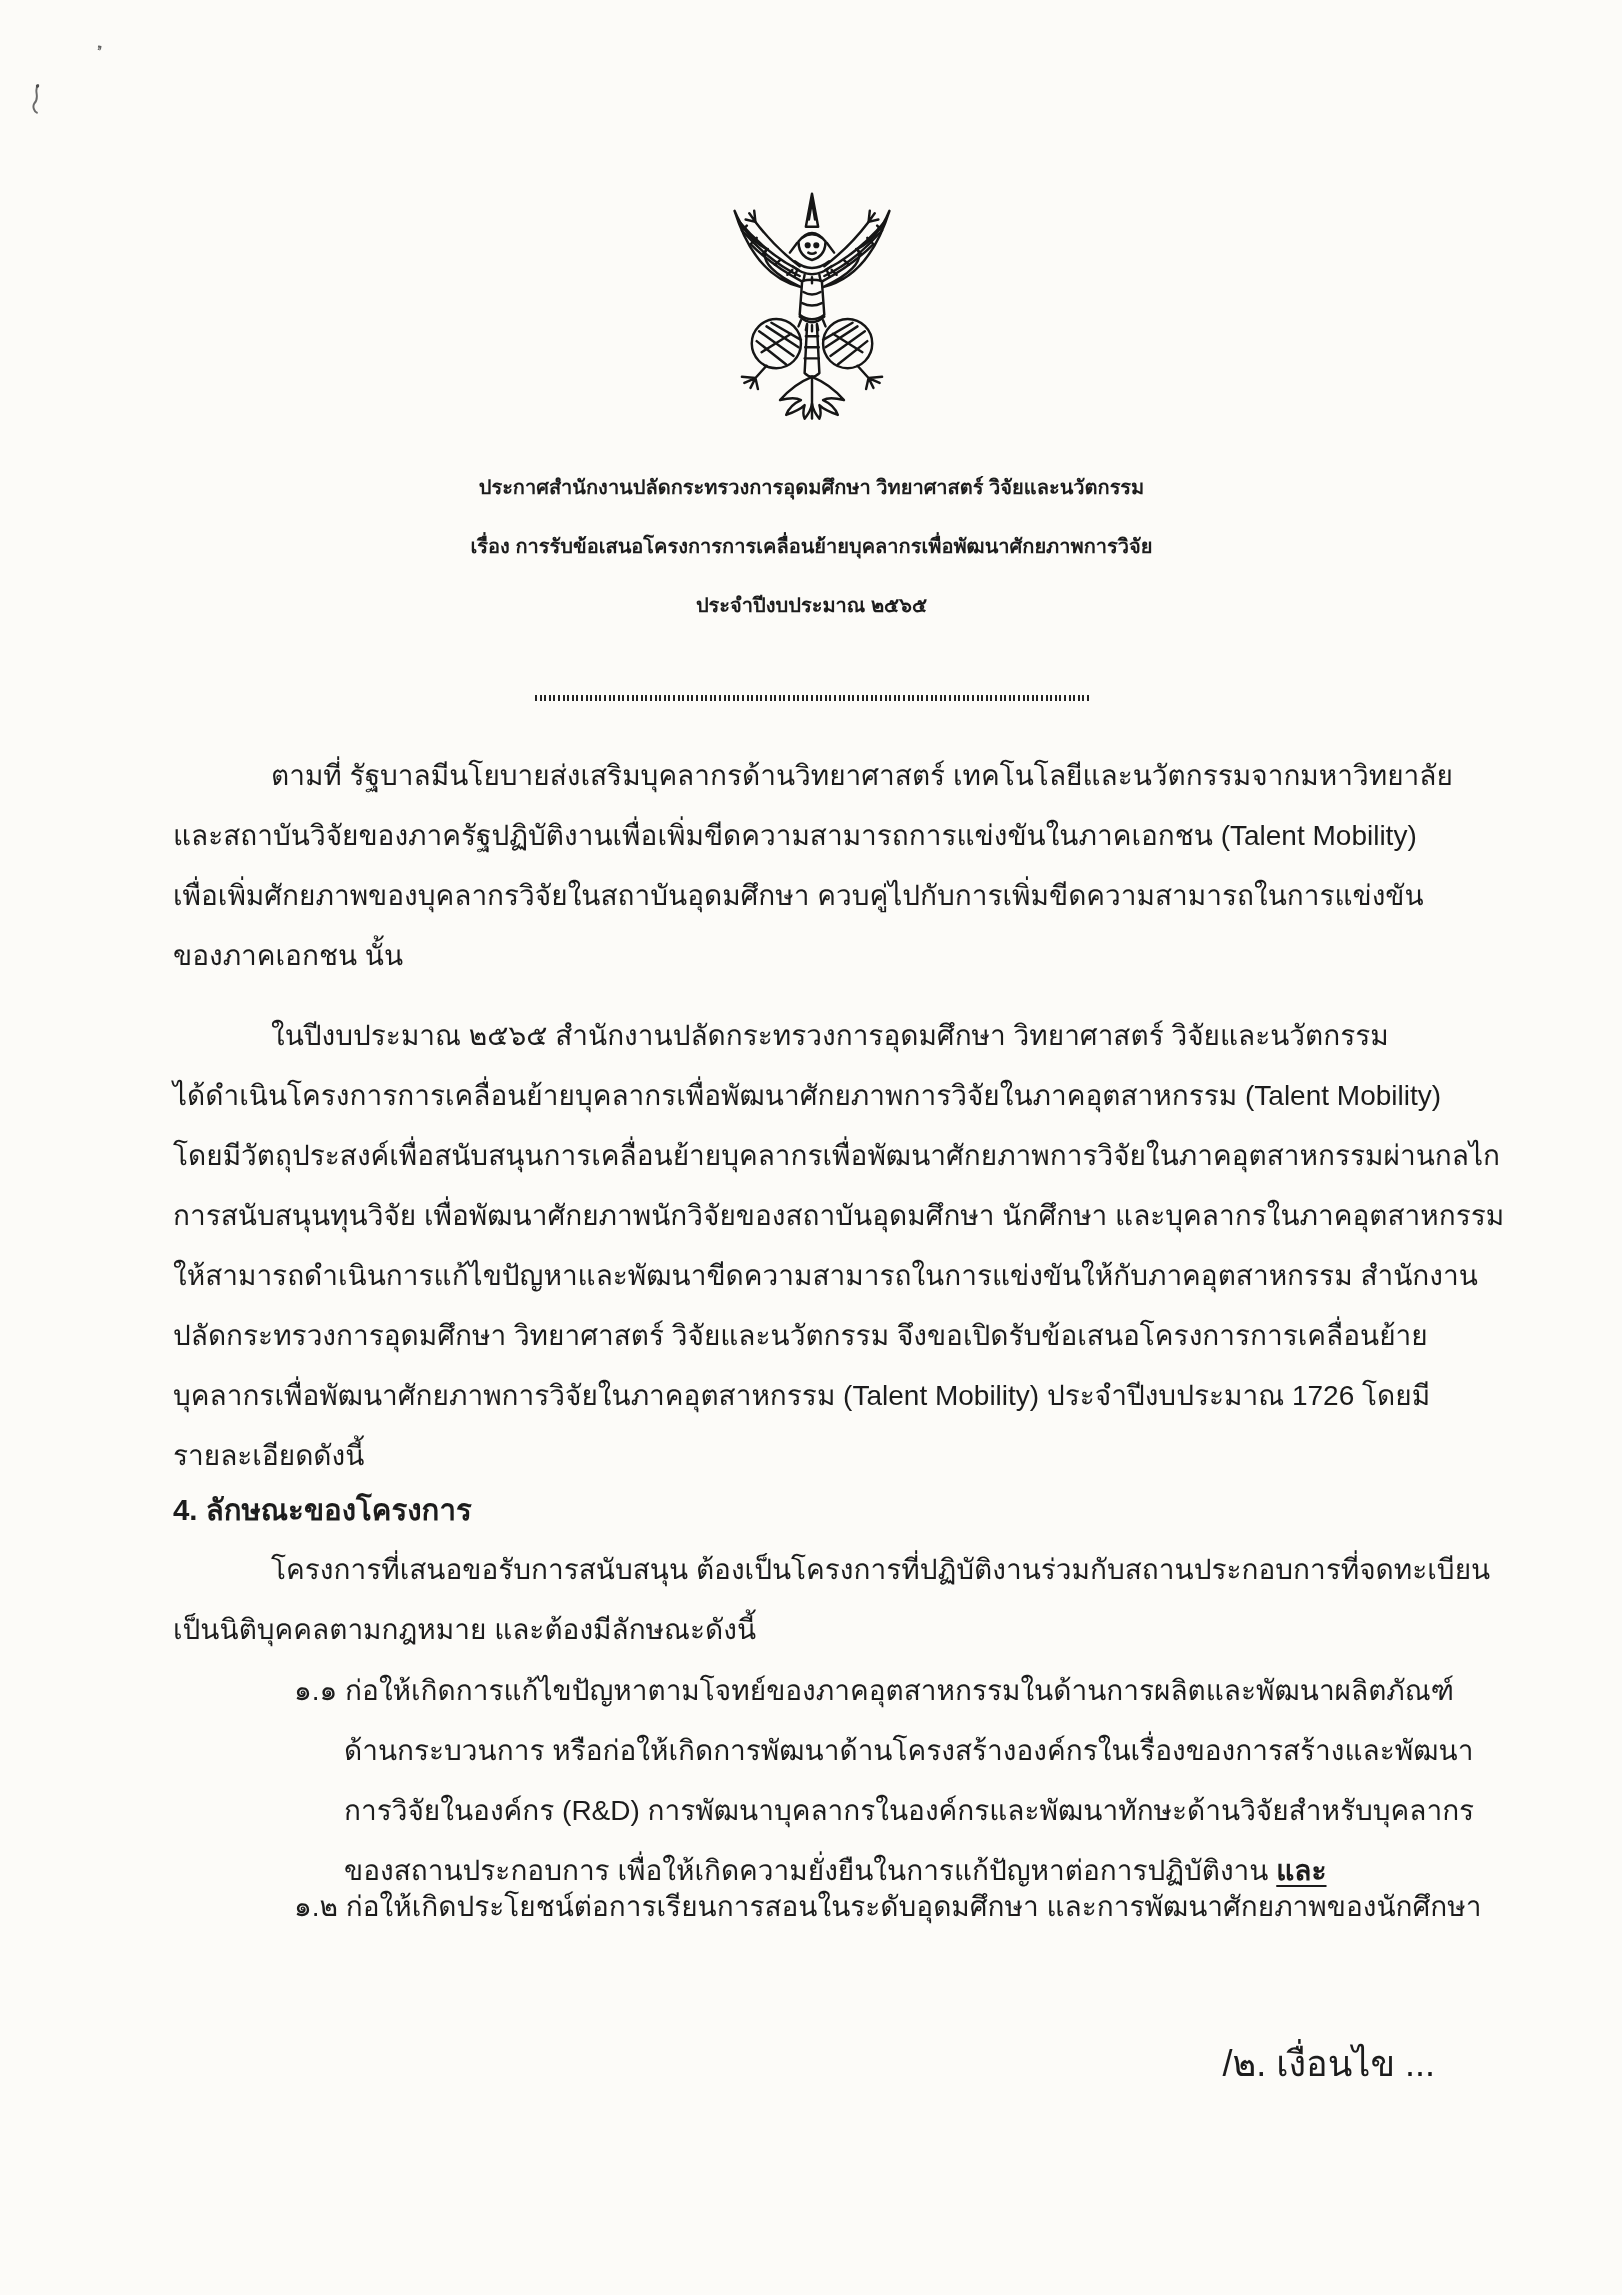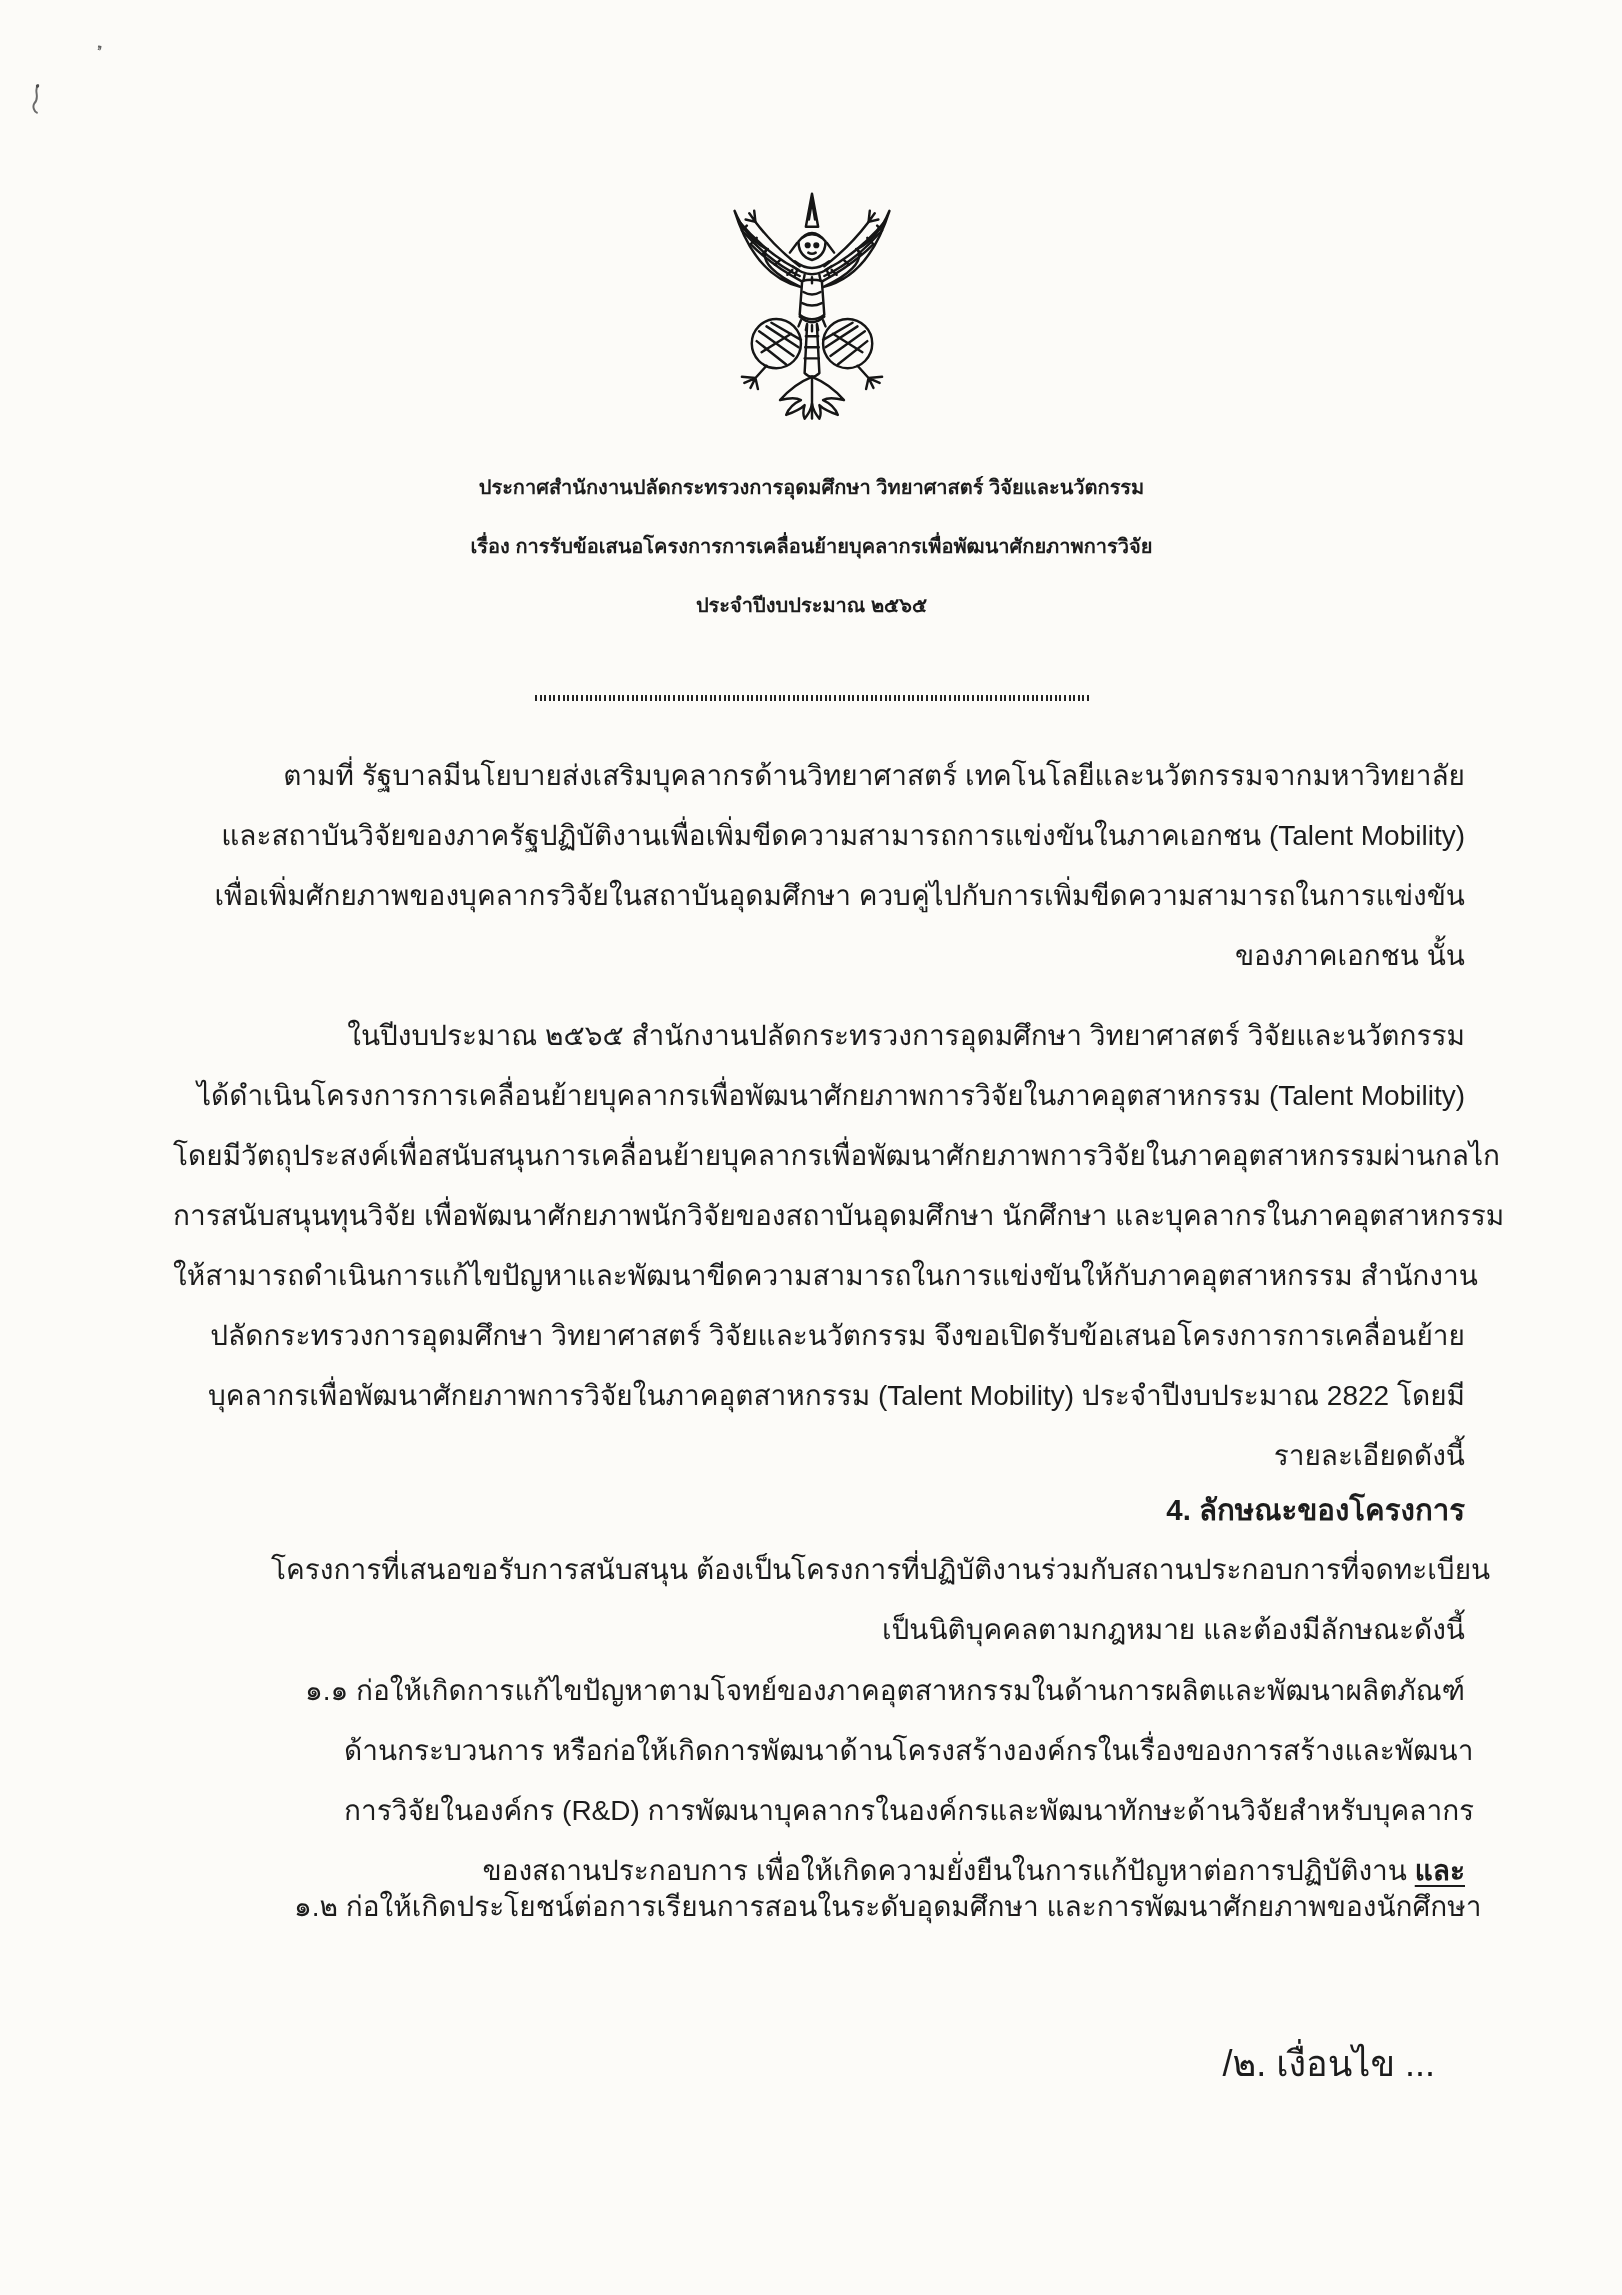--- a/index.html
+++ b/index.html
@@ -22,21 +22,21 @@
   
   .title-block{position:absolute;left:0;top:458px;width:100%;text-align:center;}
   .t-line{height:59px;line-height:59px;font-size:20px;font-weight:bold;white-space:nowrap;}
   
   .divider{
     position:absolute;top:695px;left:50%;transform:translateX(-50%);
     width:554px;height:5.9px;
     background:repeating-linear-gradient(90deg,#242424 0 2px,transparent 2px 4.6px);
   }
   
-  .block{position:absolute;left:173px;width:1292px;text-align:right;}
+  .block{position:absolute;left:173px;width:1292px;}
   .line{height:60px;line-height:60px;font-size:28px;white-space:nowrap;overflow:visible;}
   .line.indent{padding-left:98px;}
   .line.item-first{padding-left:121px;}
   .line.item-cont{padding-left:171px;}
   .p1{top:746px;}
   .p2{top:1006px;}
   .heading{top:1480px;}
   .heading .line{font-weight:bold;font-size:29.4px;}
   .intro{top:1540px;}
   .item11{top:1661px;}
@@ -128,21 +128,21 @@
     <div class="line">ของภาคเอกชน นั้น</div>
   </div>
 
   <div class="block p2">
     <div class="line indent">ในปีงบประมาณ ๒๕๖๕ สำนักงานปลัดกระทรวงการอุดมศึกษา วิทยาศาสตร์ วิจัยและนวัตกรรม</div>
     <div class="line">ได้ดำเนินโครงการการเคลื่อนย้ายบุคลากรเพื่อพัฒนาศักยภาพการวิจัยในภาคอุตสาหกรรม (Talent Mobility)</div>
     <div class="line">โดยมีวัตถุประสงค์เพื่อสนับสนุนการเคลื่อนย้ายบุคลากรเพื่อพัฒนาศักยภาพการวิจัยในภาคอุตสาหกรรมผ่านกลไก</div>
     <div class="line">การสนับสนุนทุนวิจัย เพื่อพัฒนาศักยภาพนักวิจัยของสถาบันอุดมศึกษา นักศึกษา และบุคลากรในภาคอุตสาหกรรม</div>
     <div class="line">ให้สามารถดำเนินการแก้ไขปัญหาและพัฒนาขีดความสามารถในการแข่งขันให้กับภาคอุตสาหกรรม สำนักงาน</div>
     <div class="line">ปลัดกระทรวงการอุดมศึกษา วิทยาศาสตร์ วิจัยและนวัตกรรม จึงขอเปิดรับข้อเสนอโครงการการเคลื่อนย้าย</div>
-    <div class="line">บุคลากรเพื่อพัฒนาศักยภาพการวิจัยในภาคอุตสาหกรรม (Talent Mobility) ประจำปีงบประมาณ 2822 โดยมี</div>
+    <div class="line">บุคลากรเพื่อพัฒนาศักยภาพการวิจัยในภาคอุตสาหกรรม (Talent Mobility) ประจำปีงบประมาณ 1726 โดยมี</div>
     <div class="line">รายละเอียดดังนี้</div>
   </div>
 
   <div class="block heading">
     <div class="line">4. ลักษณะของโครงการ</div>
   </div>
 
   <div class="block intro">
     <div class="line indent">โครงการที่เสนอขอรับการสนับสนุน ต้องเป็นโครงการที่ปฏิบัติงานร่วมกับสถานประกอบการที่จดทะเบียน</div>
     <div class="line">เป็นนิติบุคคลตามกฎหมาย และต้องมีลักษณะดังนี้</div>

